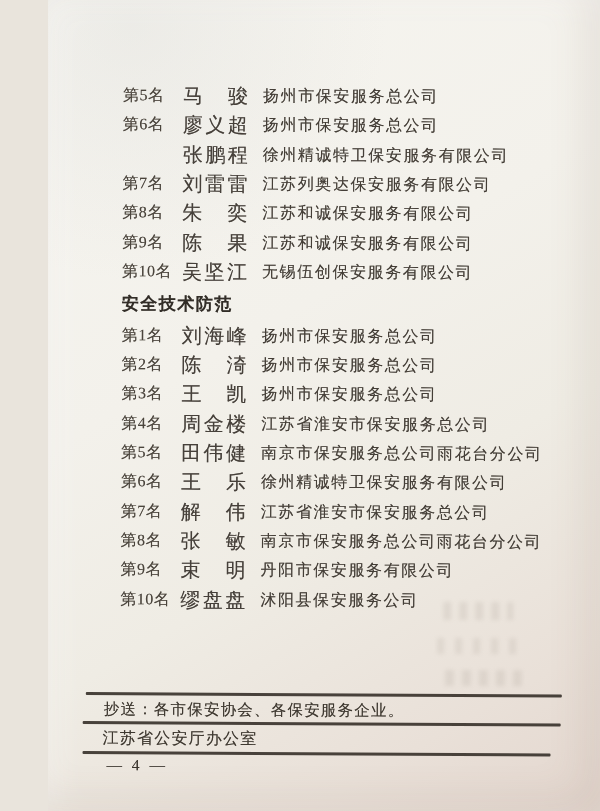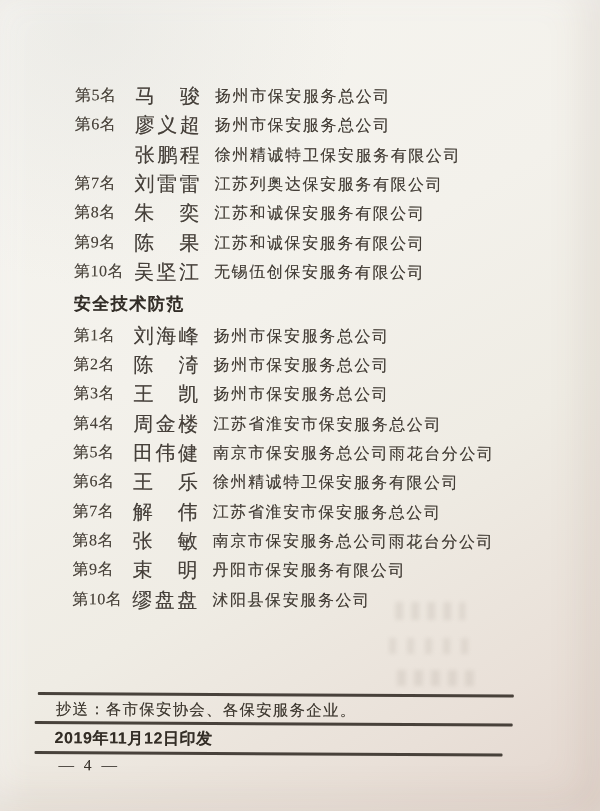--- a/index.html
+++ b/index.html
@@ -7,20 +7,21 @@
     width:600px;height:811px;overflow:hidden;position:relative;
     font-family:"Liberation Serif","DejaVu Serif",serif;
     background:#e9e4dc;
   }
   .sheet{
     position:absolute;inset:0;
     background:
       radial-gradient(circle at 15% 3%, rgba(215,215,212,0.30), transparent 28%),
       linear-gradient(150deg,#f6f5f0 0%,#f3f1eb 40%,#efece4 62%,#e9e0d8 85%,#e3d6ce 100%);
     box-shadow:inset -16px -12px 38px rgba(120,90,70,0.10), inset 10px 6px 30px rgba(255,255,255,0.35);
+    margin-left:48px;
   }
   .content{
     position:absolute;left:0;top:0;width:600px;height:811px;
     transform:rotate(0.3deg);transform-origin:40px 90px;
     color:#474139;
   }
   .list{position:absolute;left:75px;top:81px;width:470px;}
   .row{display:flex;align-items:center;height:29.3px;}
   .rank{
     width:60px;flex:0 0 60px;font-size:16px;letter-spacing:0.5px;
@@ -177,19 +178,19 @@
     </div>
 
     <div class="smudge smudge-1"></div>
     <div class="smudge smudge-2"></div>
     <div class="smudge smudge-3"></div>
 
     <div class="rule rule1"></div>
     <div class="cc">抄送：各市保安协会、各保安服务企业。</div>
     <div class="rule rule2"></div>
     <div class="issuer-row">
-      <span class="date">2019年11月12日印发</span>
+      <span class="issuer">江苏省公安厅办公室</span>
     </div>
     <div class="rule rule3"></div>
     <div class="pagenum">— 4 —</div>
 
   </div>
 </div>
 
 </body></html>

